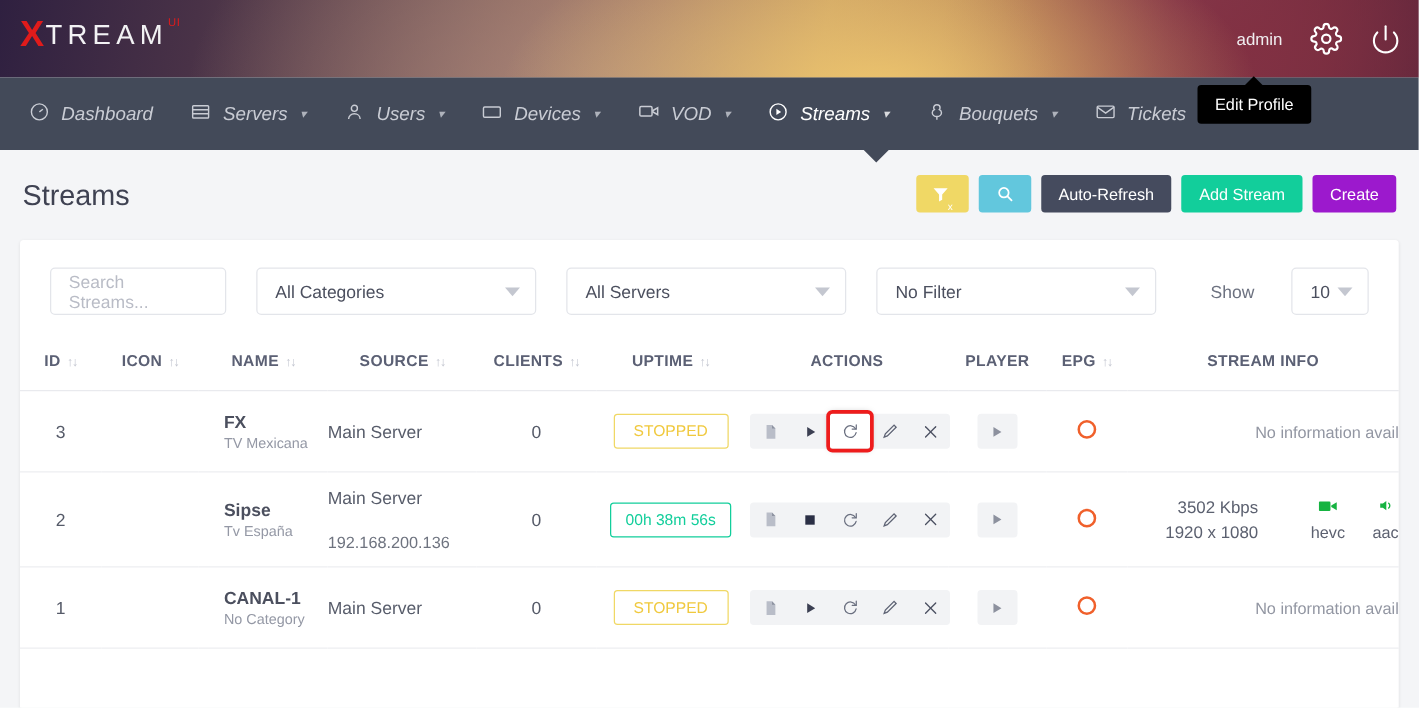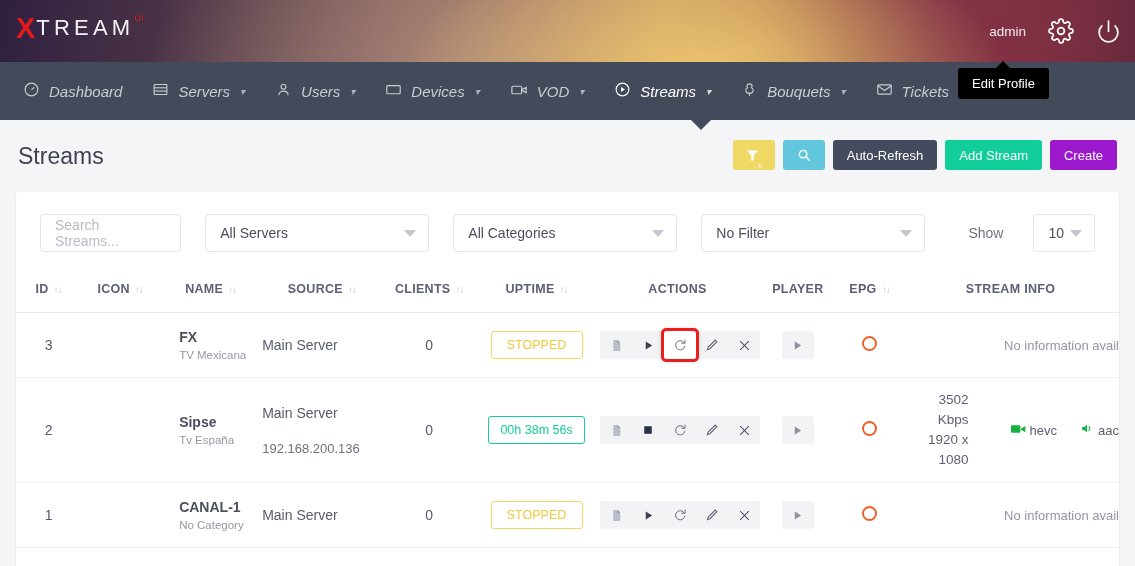--- a/index.html
+++ b/index.html
@@ -189,21 +189,21 @@
   .player-group {
     display: inline-flex; background: #f2f3f5; border-radius: 3px;
   }
   .epg-dot {
     width: 15px; height: 15px; border-radius: 50%;
     border: 2px solid #f0602b; display:inline-block;
   }
   .noinfo { color: #9296a2; font-size: 13px; white-space: nowrap; }
   .info-rate { color: #5c6170; font-size: 13.5px; line-height: 20px; }
   .info-codecs { display:flex; gap: 22px; align-items: center; justify-content:center; }
-  .codec { display:flex; flex-direction: row; align-items:center; gap:4px; }
+  .codec { display:flex; flex-direction: column; align-items:center; gap:4px; }
   .codec-label { font-size: 13px; color: #5c6170; }
 </style>
 </head>
 <body>
 
 <div class="brandbar">
   <div class="brand-logo">
     <span class="logo-x">X</span>
     <span class="logo-rest">TREAM</span>
     <span class="logo-sup">UI</span>
@@ -312,25 +312,25 @@
     <button class="btn btn-create">Create</button>
   </div>
 </div>
 
 <div class="card">
   <div class="filters">
     <div class="ctl search">
       <span>Search Streams...</span>
     </div>
     <div class="ctl sel">
+      <span>All Categories</span>
+      <span class="arrow-dn"></span>
+    </div>
+    <div class="ctl sel">
       <span>All Servers</span>
-      <span class="arrow-dn"></span>
-    </div>
-    <div class="ctl sel">
-      <span>All Categories</span>
       <span class="arrow-dn"></span>
     </div>
     <div class="ctl sel">
       <span>No Filter</span>
       <span class="arrow-dn"></span>
     </div>
     <div class="show-label" style="margin-left:19px;">Show</div>
     <div class="ctl sel small" style="margin-left:6px;">
       <span>10</span>
       <span class="arrow-dn"></span>

